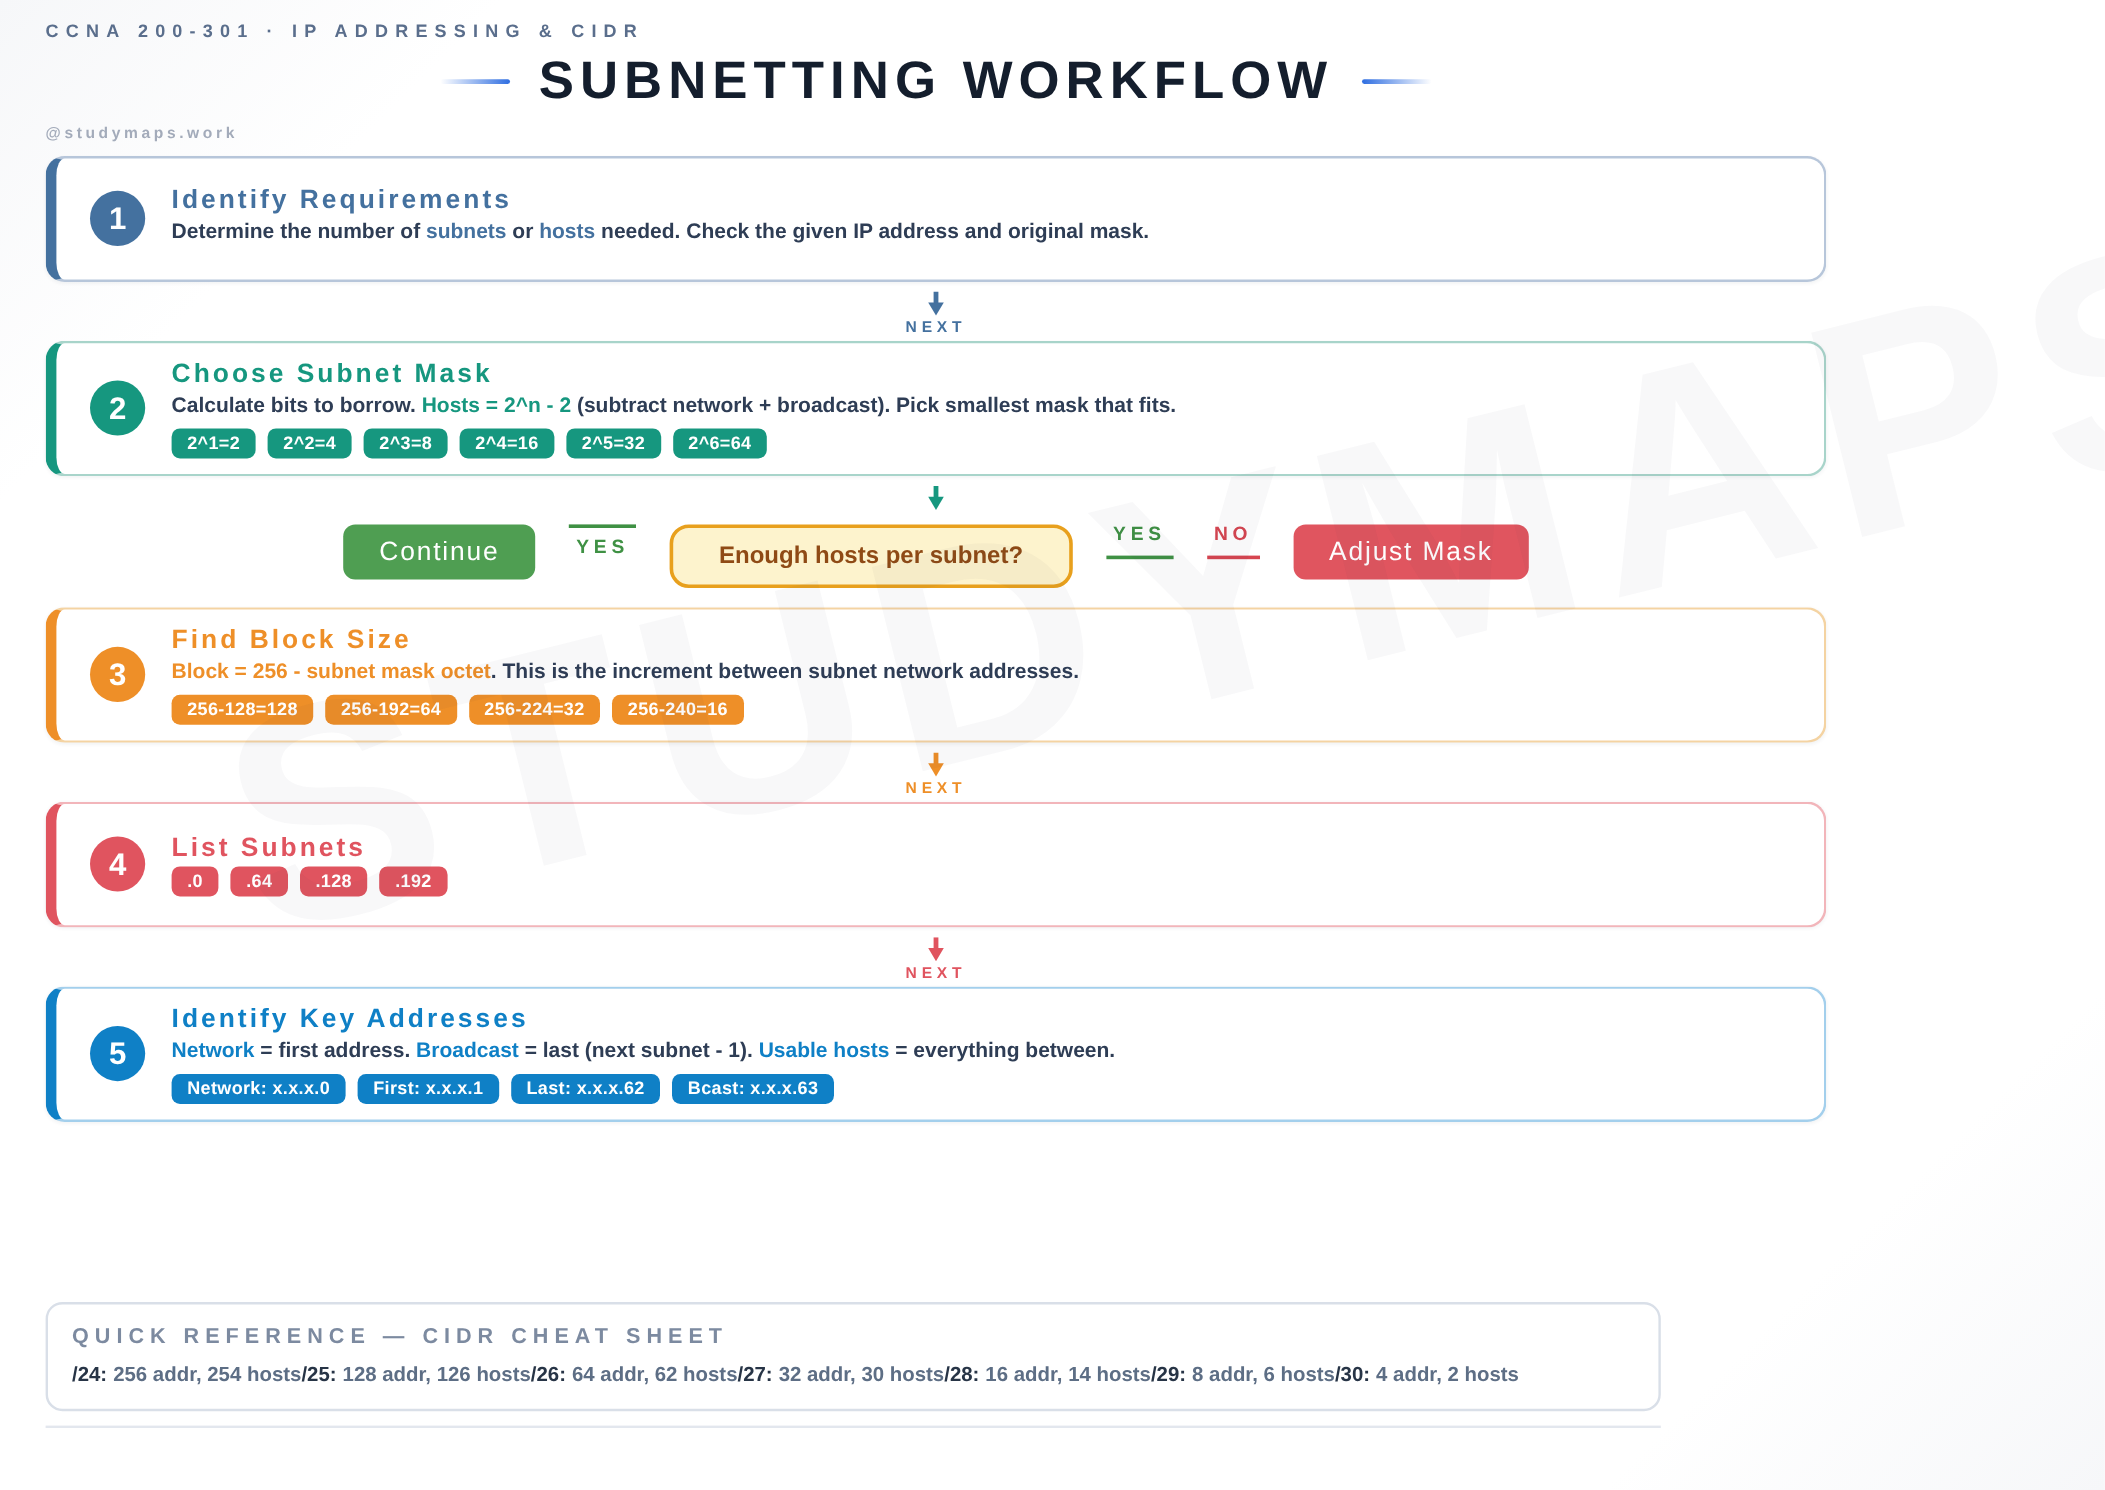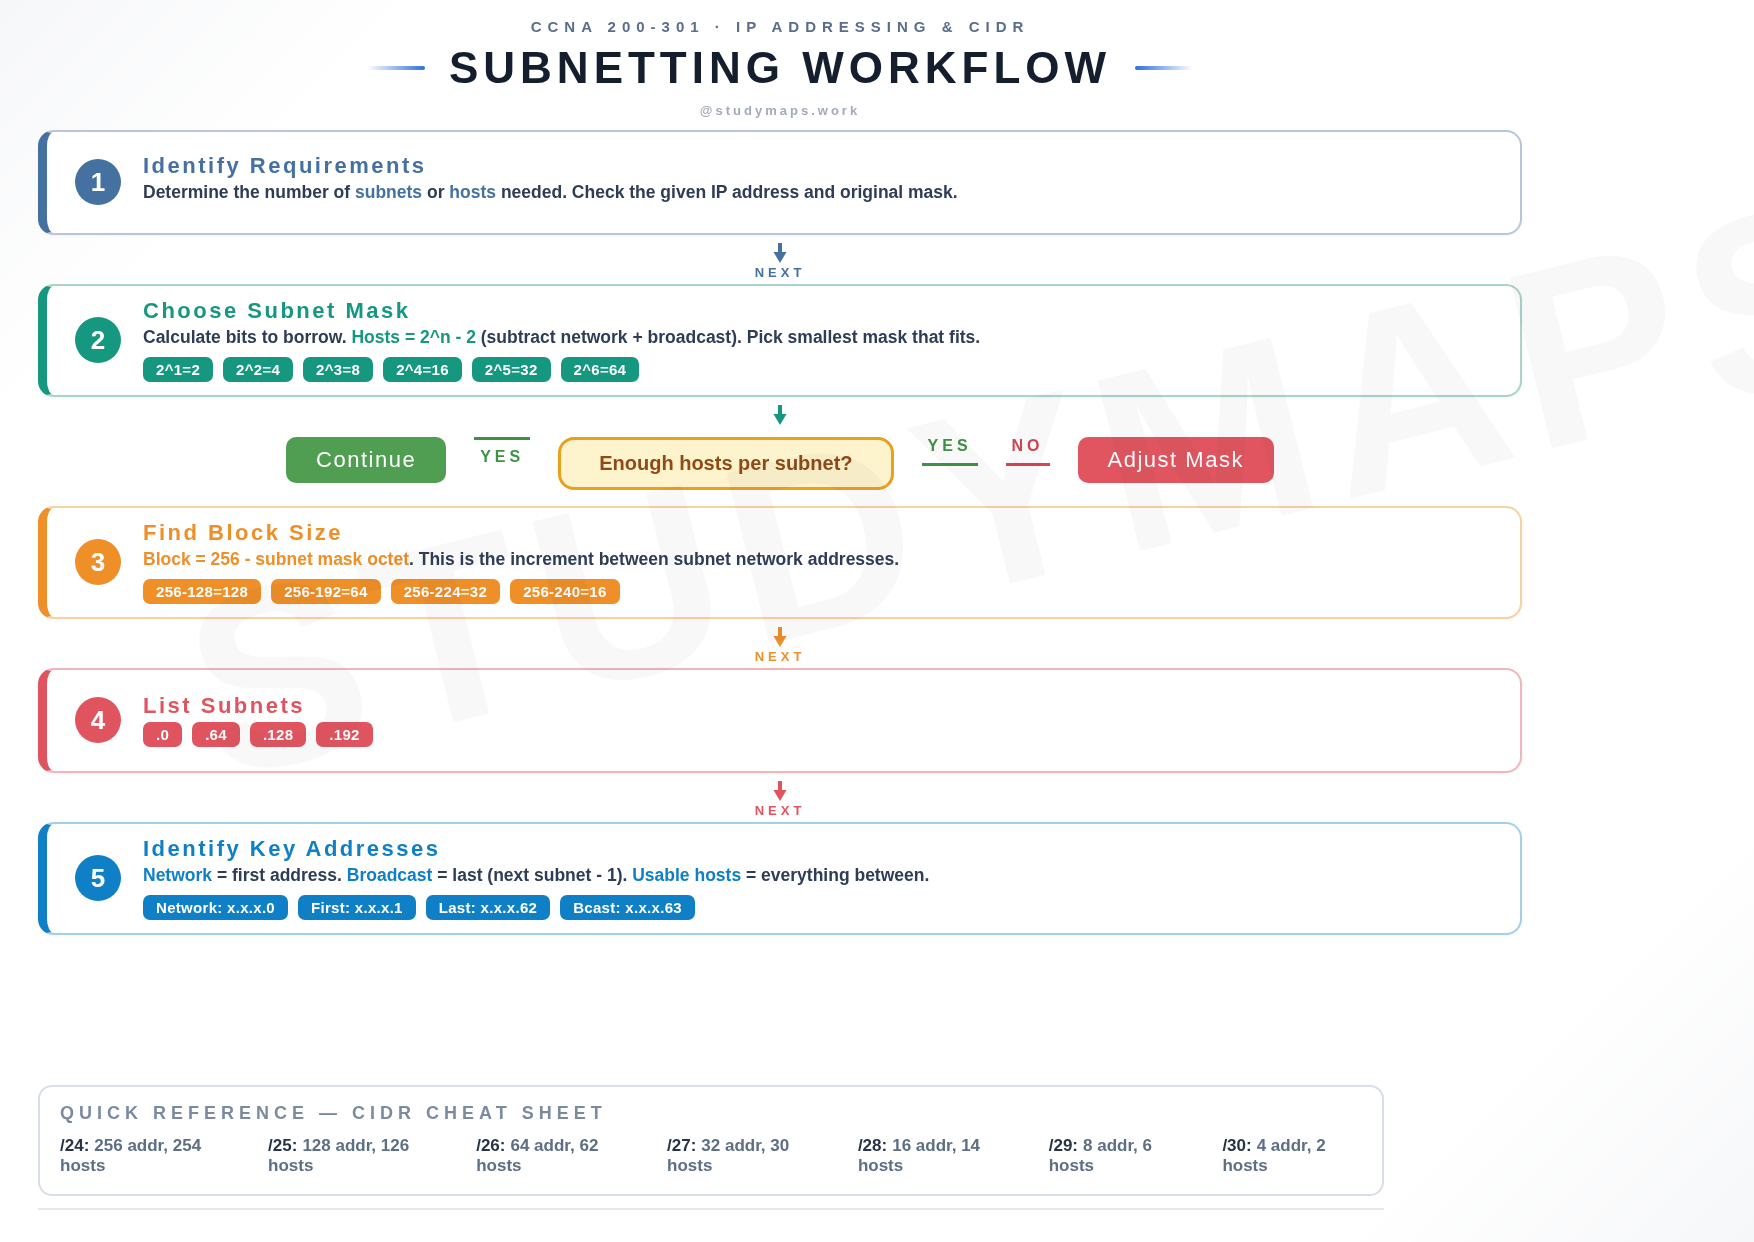--- a/index.html
+++ b/index.html
@@ -11,21 +11,21 @@
   }
   .watermark {
     position:absolute; left:170px; top:340px; z-index:3; pointer-events:none;
     font-size:255px; font-weight:800; letter-spacing:14px; white-space:nowrap;
     color:rgba(45,60,85,0.035); transform:rotate(-14deg);
   }
   .content { width:1484px; margin-left:38px; position:relative; z-index:1; }
   .wide    { width:1346px; margin-left:38px; position:relative; z-index:1; }
 
   
-  header { padding-top:18px; text-align:center; }
+  header { padding-top:18px; }
   .eyebrow { font-size:15px; font-weight:700; letter-spacing:6px; color:#5a6e8c; }
   .title-row { margin-top:8px; display:flex; align-items:center; justify-content:center; gap:24px; }
   .title-row h1 { font-size:44px; font-weight:600; letter-spacing:5px; color:#141e2d; }
   .hline { width:58px; height:4px; border-radius:2px; }
   .hline.left  { background:linear-gradient(to right, rgba(47,110,225,0), #2f6ee1); }
   .hline.right { background:linear-gradient(to left,  rgba(47,110,225,0), #2f6ee1); }
   .handle { margin-top:10px; font-size:13px; font-weight:600; letter-spacing:3px; color:#a3abba; }
 
   
   .flow { margin-top:12px; }
@@ -70,21 +70,21 @@
     background:var(--qbg); border:3px solid var(--qborder); color:var(--qtext);
     font-size:20px; font-weight:800; padding:12px 38px; border-radius:16px;
   }
 
   
   .quickref {
     margin-top:150px; border:2px solid #d9dfe8; border-radius:14px;
     padding:16px 20px 18px; background:rgba(255,255,255,0.7);
   }
   .quickref-title { font-size:18px; font-weight:600; letter-spacing:5px; color:#7c8aa0; }
-  .quickref-row { margin-top:12px; display:flex; gap:34px; font-size:17px; }
+  .quickref-row { margin-top:12px; display:flex; font-size:17px; }
   .qr-cidr { font-weight:800; color:#273446; margin-right:5px; }
   .qr-detail { font-weight:600; color:#5d6e85; }
 
   
   .footer { margin-top:12px; border-top:2px solid #e3e7ee; padding-top:11px;
             display:flex; justify-content:space-between; align-items:center; }
 </style>
 </head>
 <body>
 

